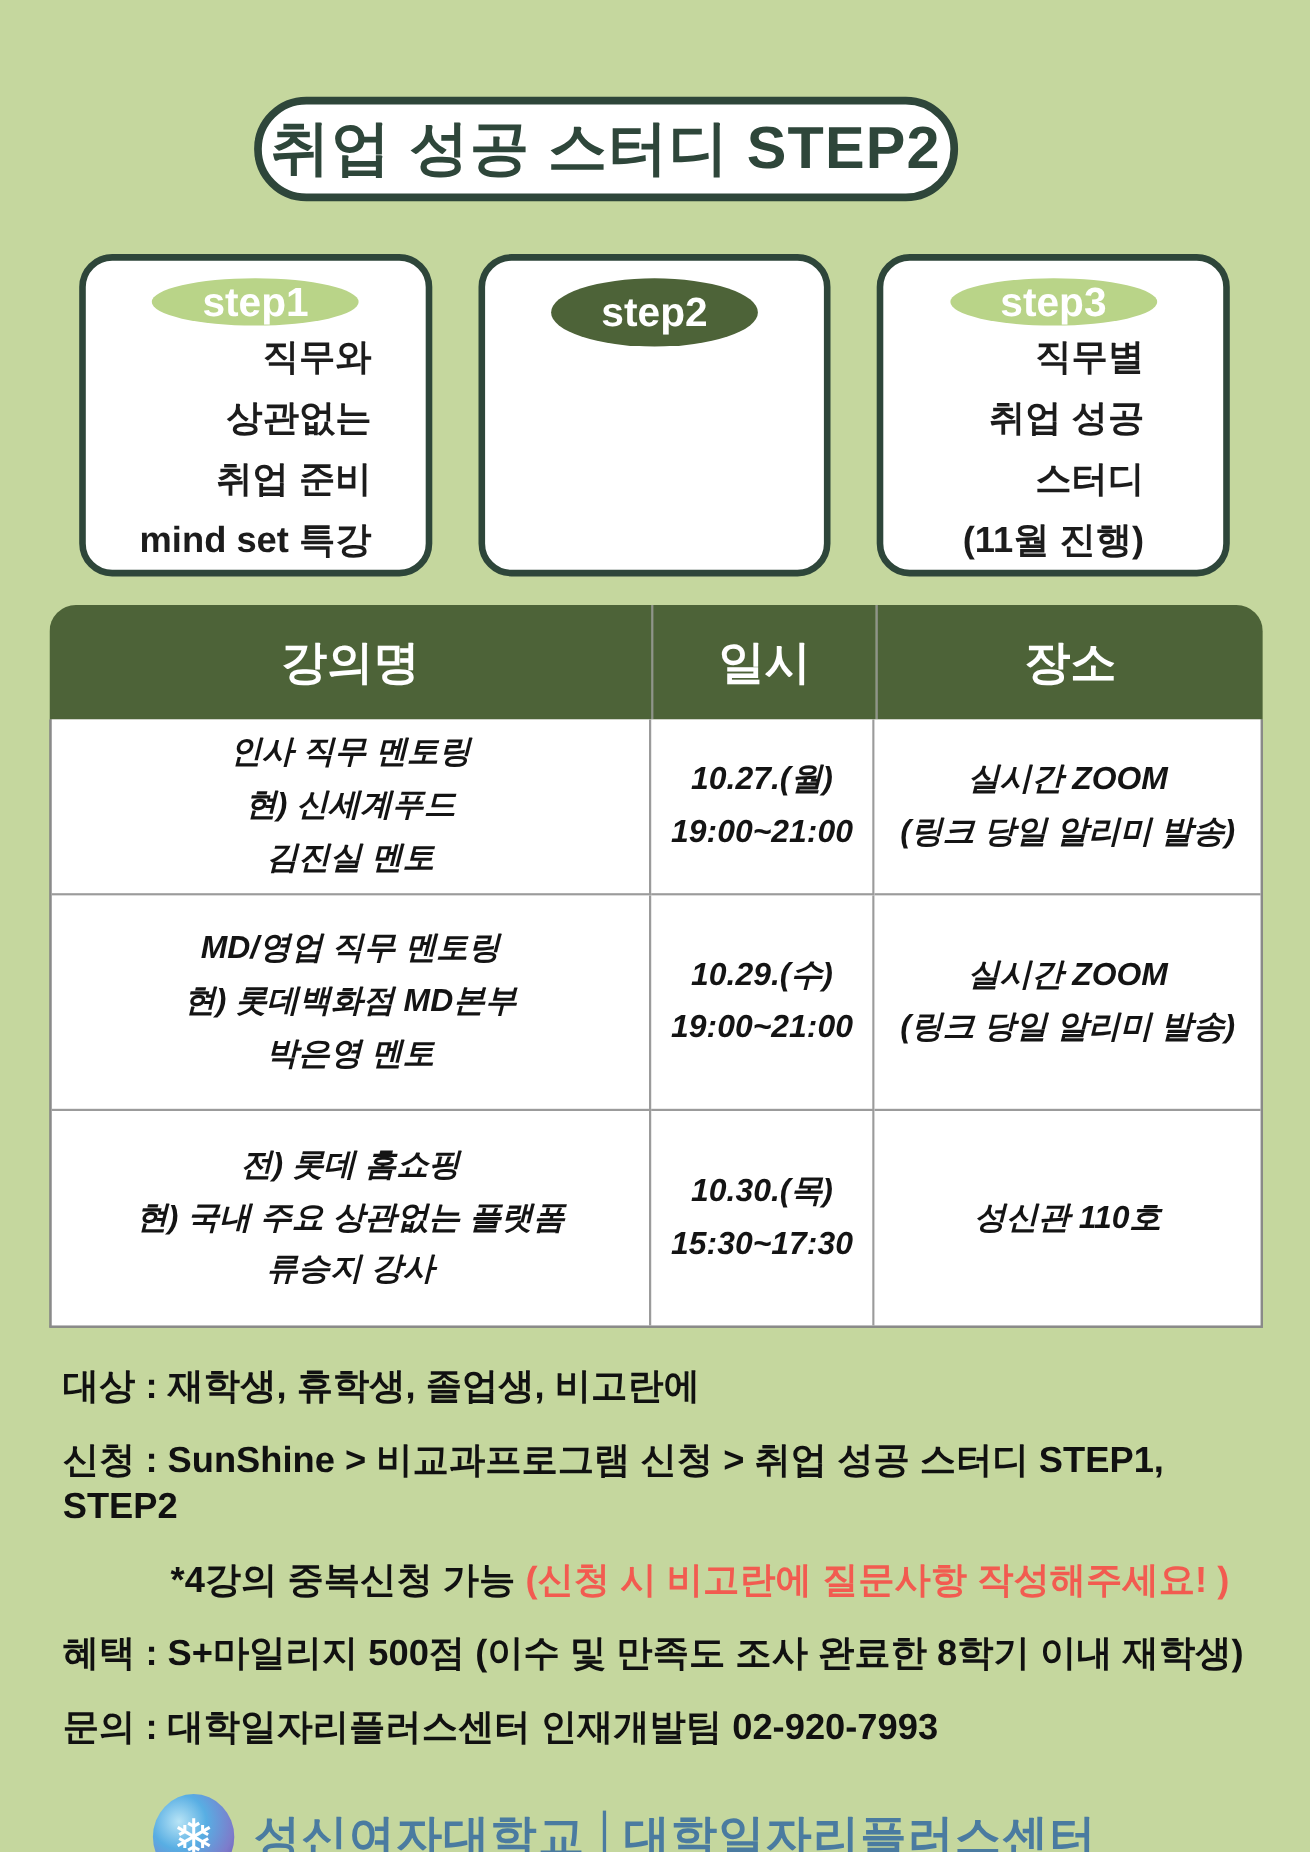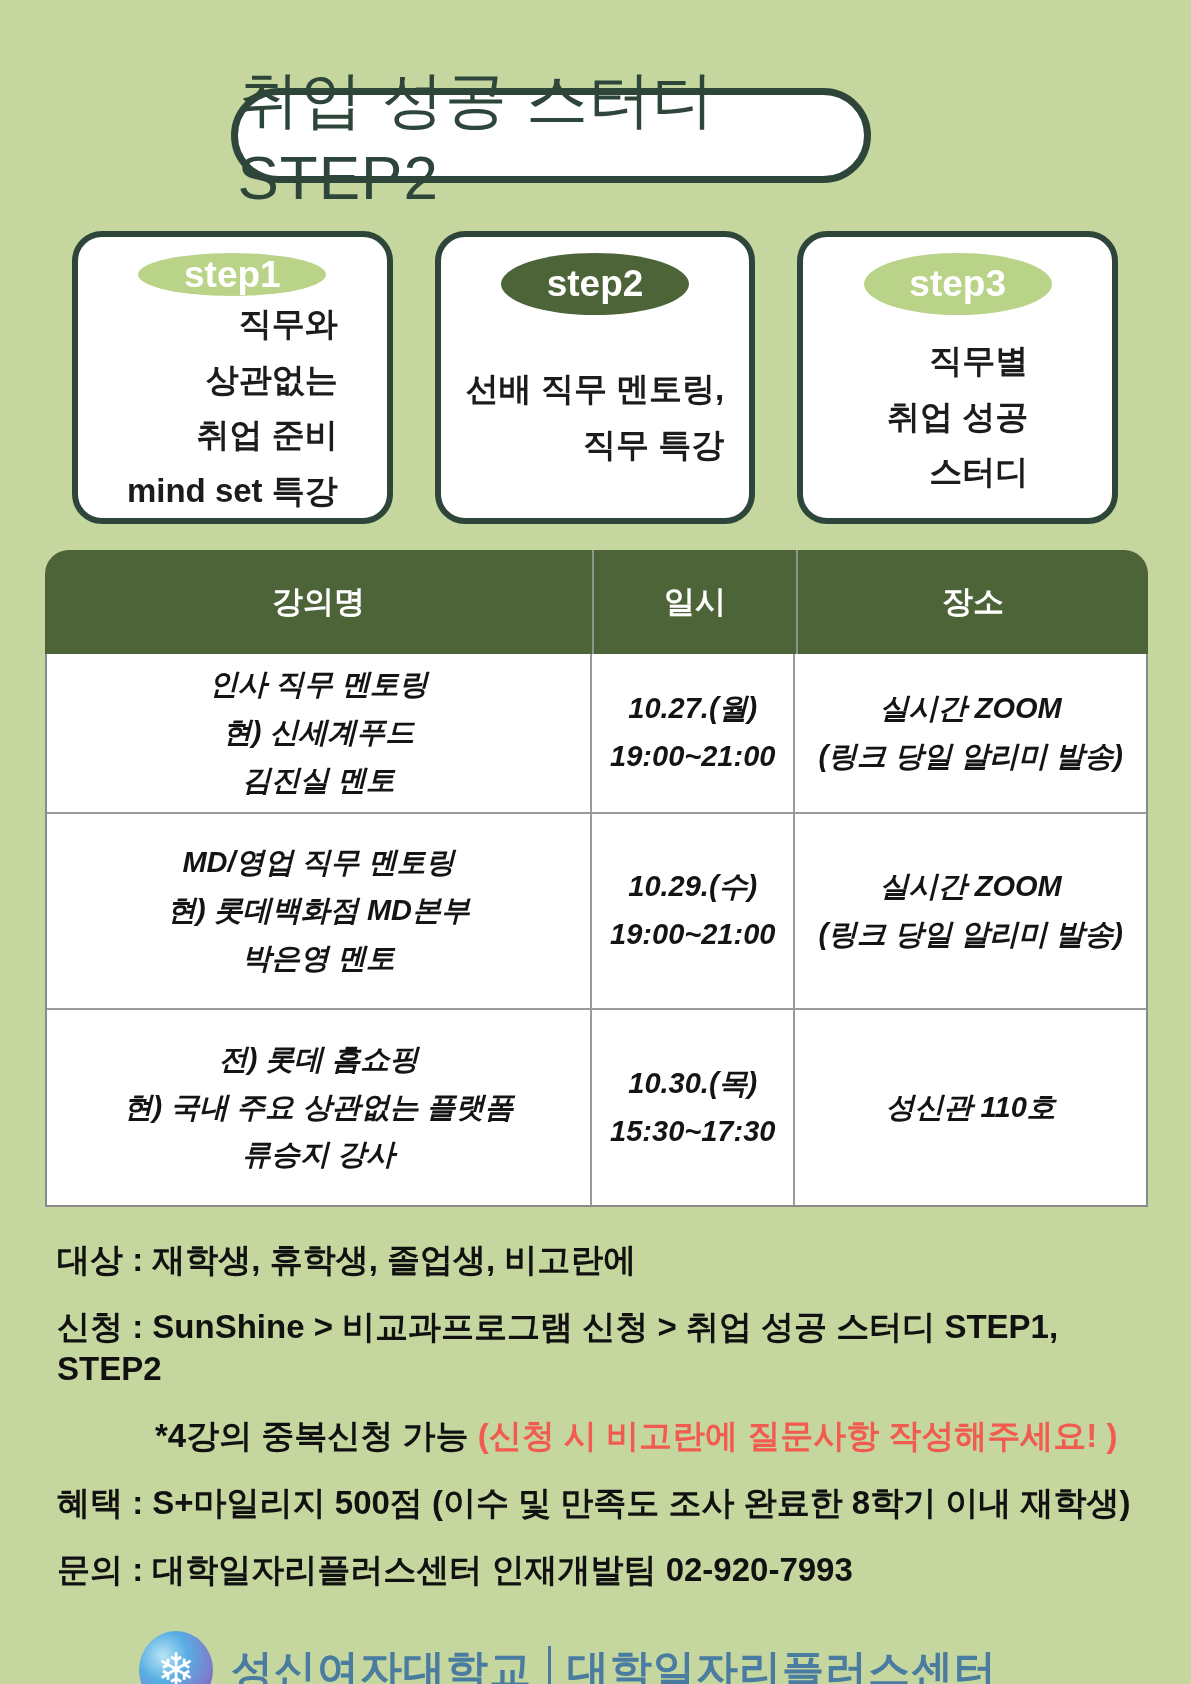--- a/index.html
+++ b/index.html
@@ -10,21 +10,21 @@
   }
   .poster { width:1191px; height:1684px; background:#c5d79e; overflow:hidden; }
 
   
   .title-row { display:flex; justify-content:center; padding:88px 90px 0 0; }
   .title-pill {
     width:640px; height:95px; background:#ffffff;
     border:7px solid #2e463a; border-radius:60px;
     display:flex; align-items:center; justify-content:center;
   }
-  .title-pill span { font-size:62px; font-weight:normal; color:#2e463a; letter-spacing:1px; }
+  .title-pill span { font-size:54px; font-weight:bold; color:#2e463a; letter-spacing:1px; }
 
   
   .steps { display:flex; gap:42px; margin:48px 73px 0 72px; }
   .step-card {
     flex:1; height:293px; background:#ffffff;
     border:6px solid #2e463a; border-radius:30px;
     display:flex; flex-direction:column; align-items:center;
     padding-top:16px;
   }
   .step-badge {
@@ -39,21 +39,21 @@
 
   
   .table-wrap { margin:26px 43px 0 45px; }
   .thead {
     display:grid; grid-template-columns:49.6% 18.5% 31.9%;
     border-radius:24px 24px 0 0; overflow:hidden;
   }
   .th {
     background:#4d6338; height:104px;
     display:flex; align-items:center; justify-content:center;
-    color:#ffffff; font-size:31px; font-weight:bold;
+    color:#ffffff; font-size:42px; font-weight:bold;
   }
   .th + .th { border-left:2px solid #8f948a; }
   .tbody {
     display:grid; grid-template-columns:49.6% 18.5% 31.9%;
     grid-template-rows:160px 196px 195px;
     border:2px solid #8a8a8a; border-top:none; background:#737373;font-style:italic;
   }
   .cell {
     display:flex; flex-direction:column; align-items:center; justify-content:center;
     text-align:center; font-size:29px; font-weight:600; color:#141414; line-height:1.65;
@@ -101,35 +101,30 @@
           <div>직무와</div>
           <div>상관없는</div>
           <div>취업 준비</div>
           <div>mind set 특강</div>
         </div>
       </div>
     </div>
 
     <div class="step-card">
       <div class="step-badge badge-dark">step2</div>
-      <div class="step-body">
-        <div class="lines">
-          <div>선배 직무 멘토링,</div>
-          <div>직무 특강</div>
-        </div>
-      </div>
     </div>
 
     <div class="step-card">
       <div class="step-badge badge-light">step3</div>
       <div class="step-body">
         <div class="lines">
           <div>직무별</div>
           <div>취업 성공</div>
           <div>스터디</div>
+          <div>(11월 진행)</div>
         </div>
       </div>
     </div>
 
   </div>
 
   <div class="table-wrap">
     <div class="thead">
       <div class="th">강의명</div>
       <div class="th">일시</div>

